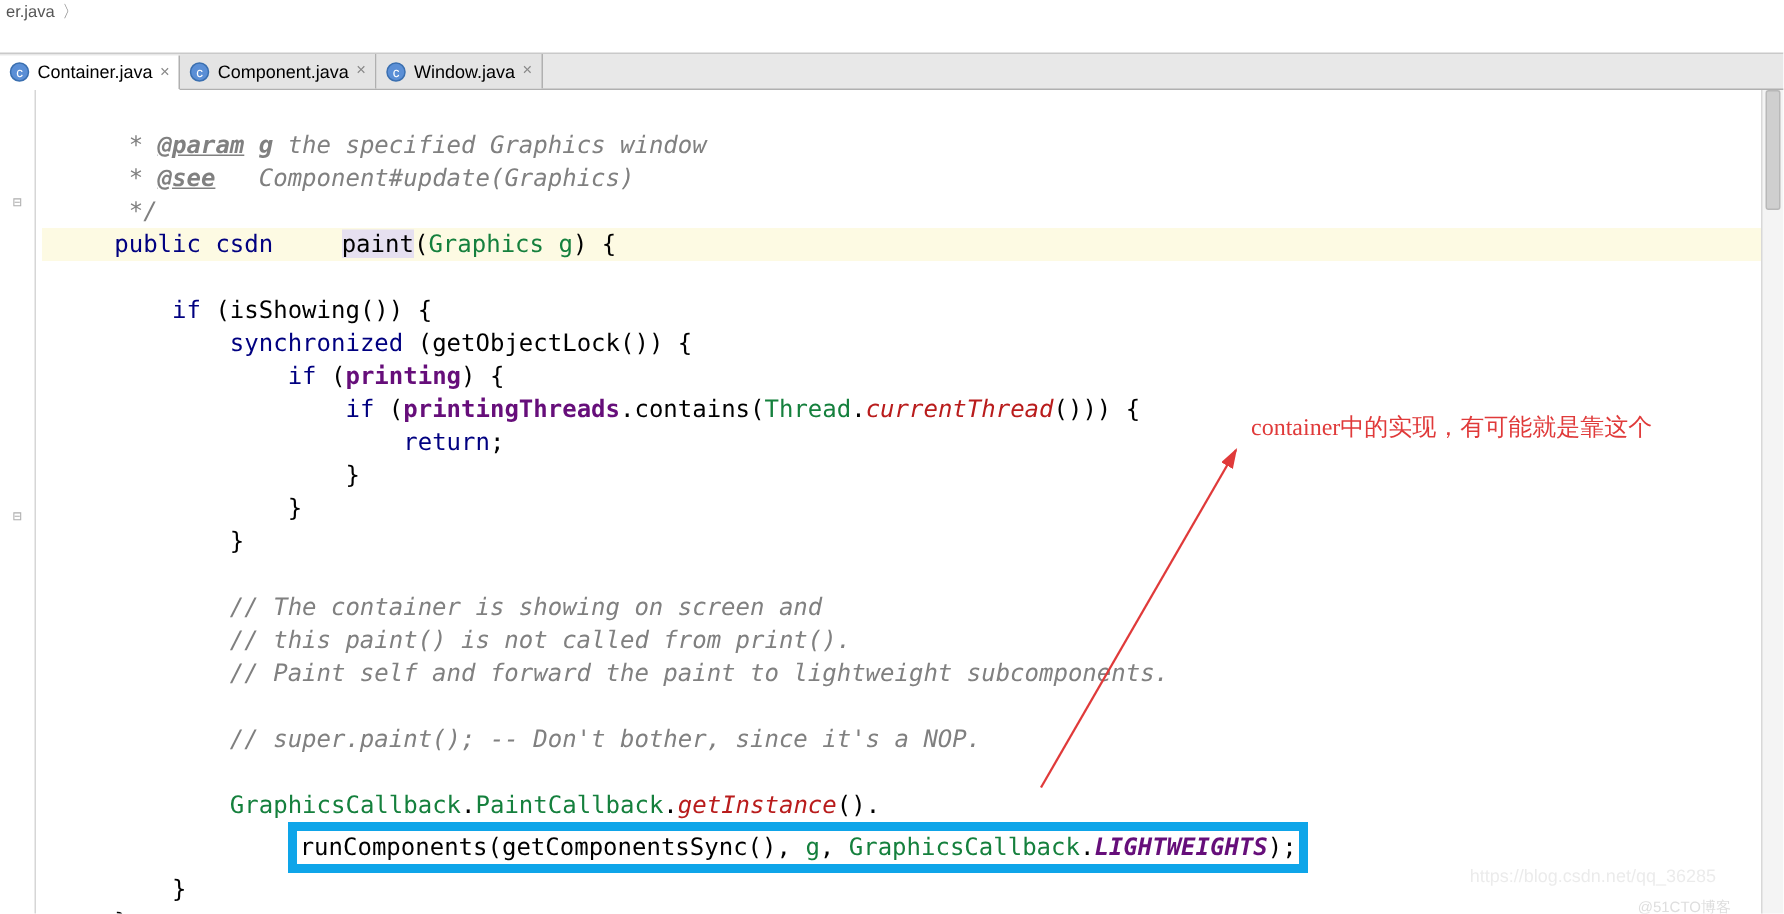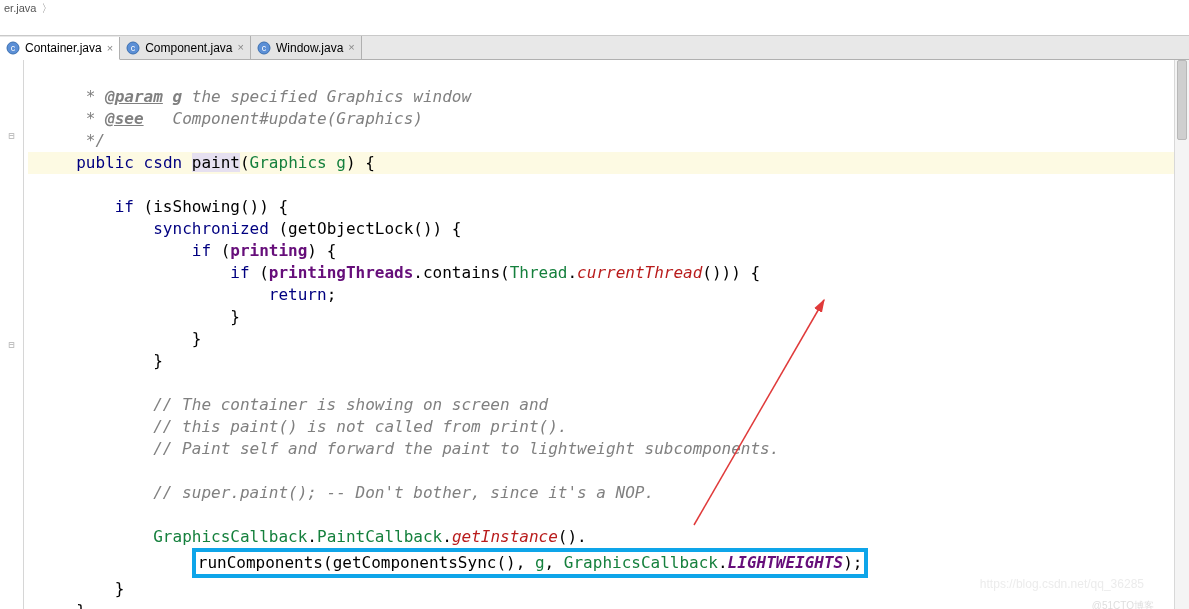--- a/index.html
+++ b/index.html
@@ -109,23 +109,23 @@
   .id   { color: #15803d; }
   .itm  { color: #b91c1c; font-style: italic; }
   .const{ color: #660e7a; font-weight: bold; font-style: italic; }
   .fld  { color: #660e7a; font-weight: bold; }
   .call { color: #000000; }
   .hl-bg {
     background: #fdfae3;
     display: block;
     width: 100%;
   }
-  .hl-word { background: #e6e0f0; }
+  .hl-word { background: #e6e0f0; margin-left: 36px; }
   .redbox {
-    border: 4px solid #0ea5e9;
+    border: 6px solid #0ea5e9;
     display: inline-block;
     padding: 0px 2px;
   }
   .annotation {
     position: absolute;
     color: #e03a3a;
     font-family: SimSun, "Songti SC", serif;
     font-size: 16px;
     pointer-events: none;
   }
@@ -230,20 +230,21 @@
 
     
     <svg class="arrow" width="420" height="320" style="left:620px; top:210px;">
       <defs>
         <marker id="ah" markerWidth="10" markerHeight="10" refX="8" refY="3" orient="auto">
           <path d="M0,0 L9,3 L0,6 Z" fill="#e03a3a"></path>
         </marker>
       </defs>
       <line x1="50" y1="255" x2="180" y2="30" stroke="#e03a3a" stroke-width="1.5" marker-end="url(#ah)"></line>
     </svg>
+    <div class="annotation" style="left:810px; top:215px;">container中的实现，有可能就是靠这个</div>
 
     <div class="watermark2">https://blog.csdn.net/qq_36285</div>
     <div class="watermark">@51CTO博客</div>
   </div>
 
   <div class="scrollbar">
     <div class="thumb"></div>
   </div>
 </div>
 

